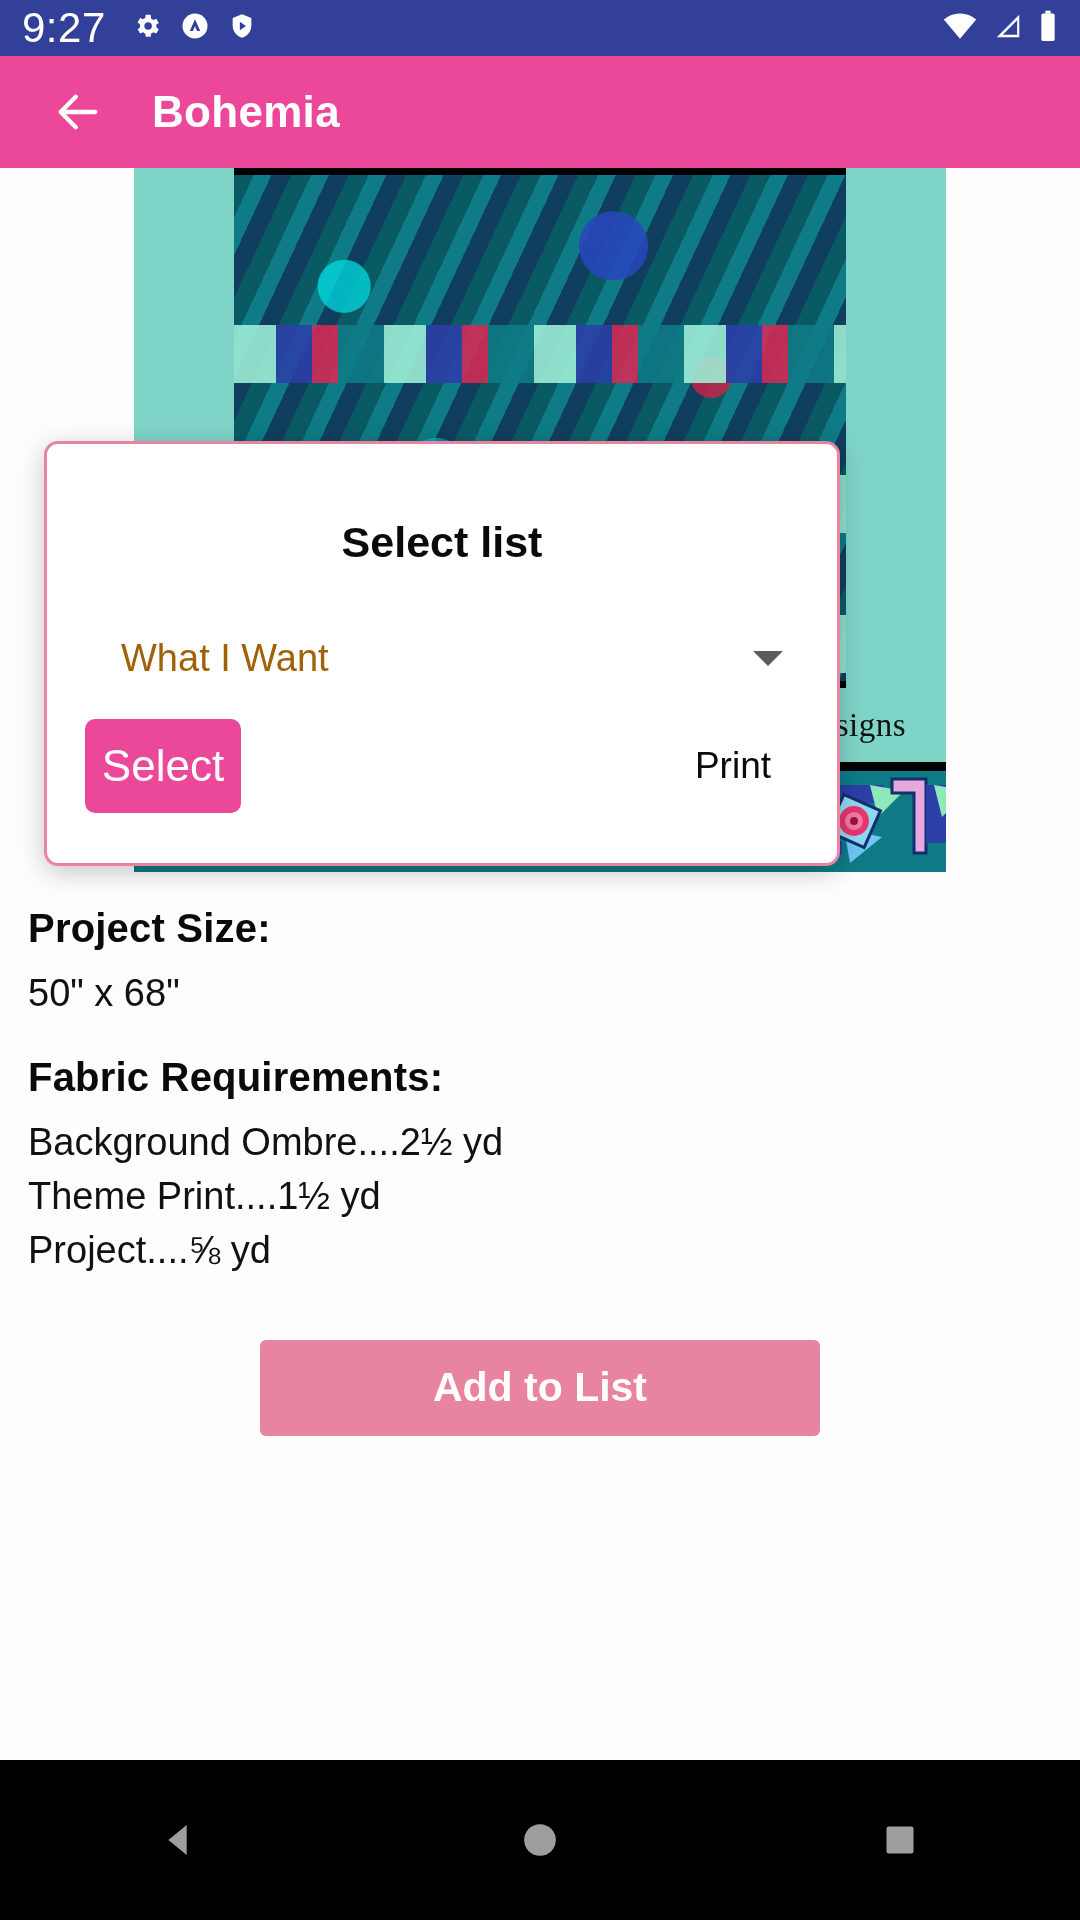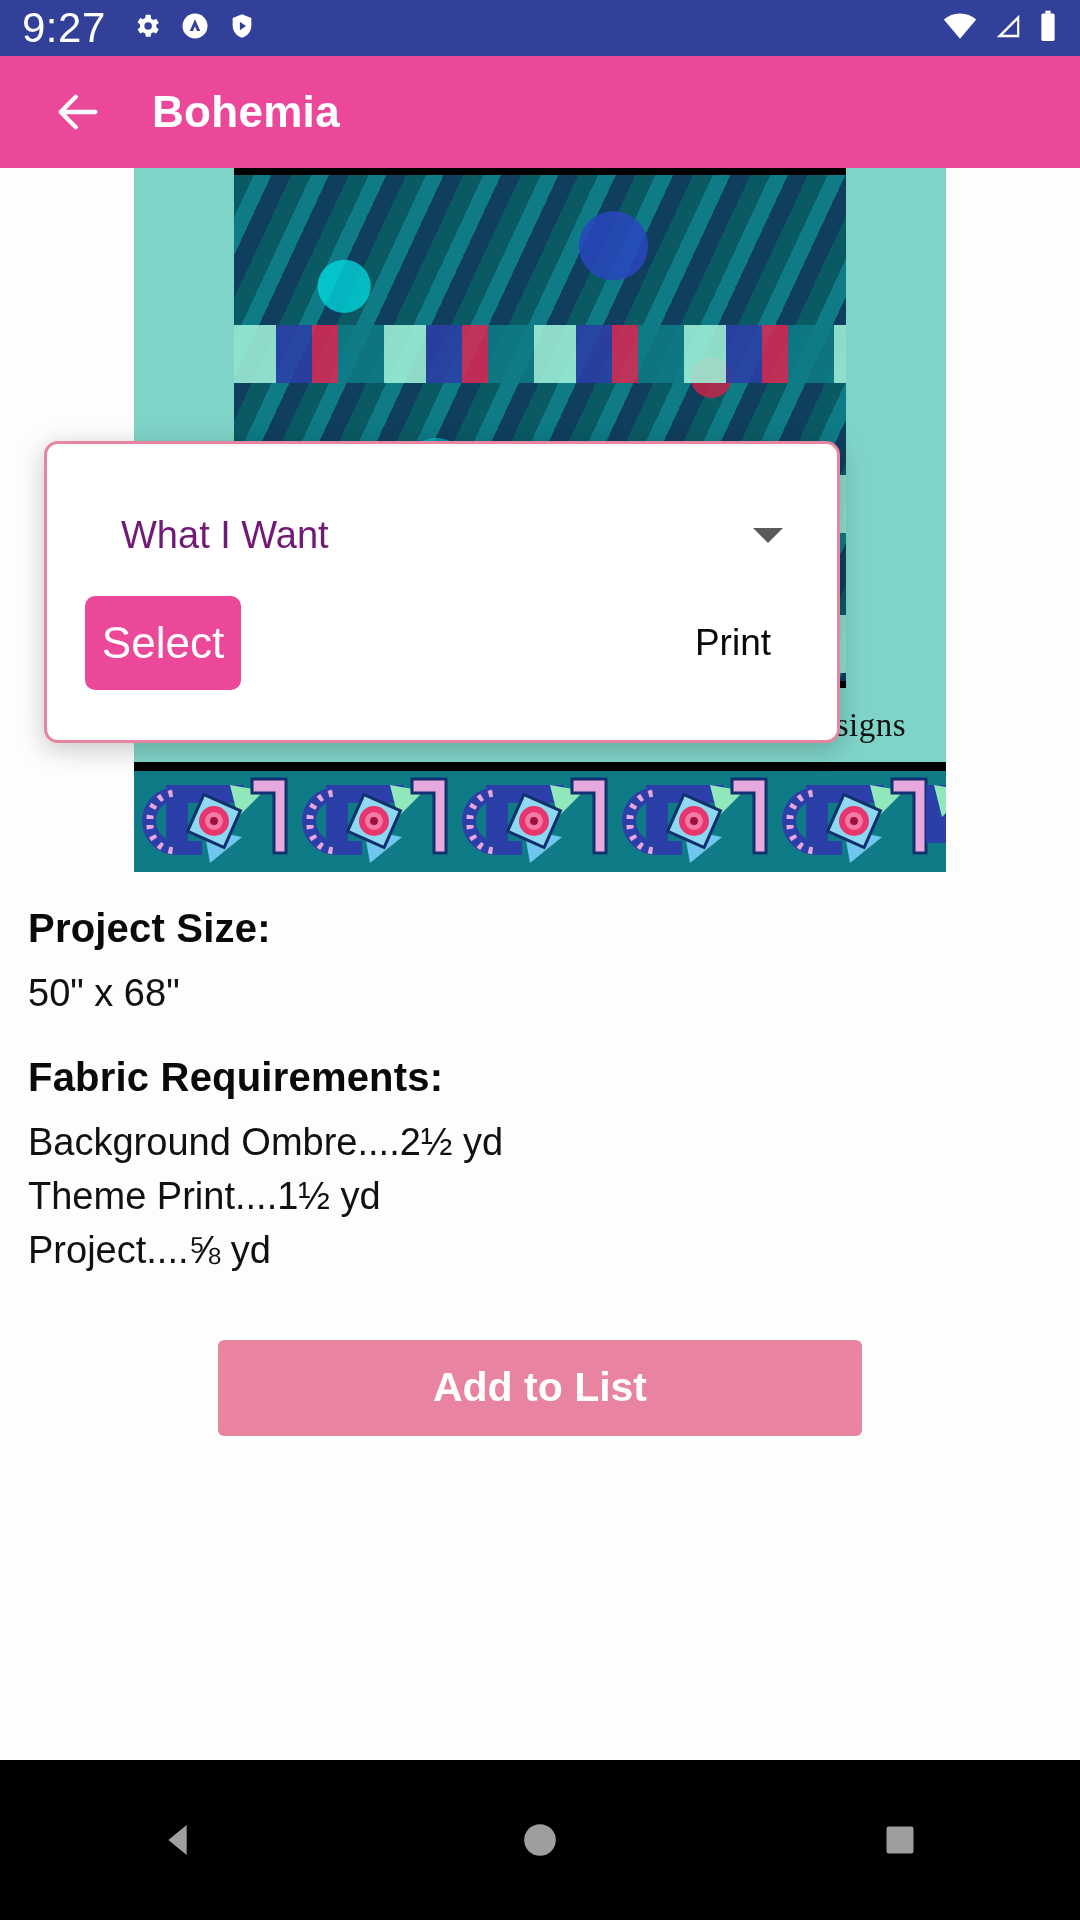--- a/index.html
+++ b/index.html
@@ -82,21 +82,21 @@
     background:#0e7b86; border-top:9px solid #000;
   }
 
   
   .sec { padding:0 28px; }
   .h2 { font-size:40px; font-weight:700; color:#0a0a0a; margin-top:34px; letter-spacing:.2px; }
   .p  { font-size:38px; color:#111; margin-top:16px; line-height:1.42; }
   .req-line { font-size:38px; color:#111; line-height:1.42; }
 
   .add-btn {
-    display:block; width:644px; height:96px; margin:62px auto 0;
+    display:block; width:560px; height:96px; margin:62px auto 0;
     background:#e8849f; border:none; border-radius:6px;
     color:#ffffff; font-size:41px; font-weight:700;
     font-family:"Liberation Sans", sans-serif; cursor:pointer;
   }
 
   
   .scrim { position:absolute; top:168px; left:0; width:1080px; height:1592px; background:transparent; }
   .dialog {
     position:absolute; left:44px; top:105px; width:796px;
     background:#ffffff; border:3px solid #e8849f; border-radius:14px;
@@ -104,21 +104,21 @@
   }
   .dlg-title {
     text-align:center; font-size:43px; font-weight:700; color:#0a0a0a;
     padding:74px 0 0 0;
   }
   .dlg-select {
     margin:52px 34px 0 34px; height:78px;
     display:flex; align-items:center; justify-content:space-between;
     cursor:pointer;
   }
-  .dlg-select-value { font-size:38px; color:#701a75; padding-left:40px; }
+  .dlg-select-value { font-size:38px; color:#a16207; padding-left:40px; }
   .caret { width:0;height:0;border-left:15px solid transparent;border-right:15px solid transparent;border-top:15px solid #5a5a5a; margin-right:20px; }
   .dlg-actions {
     display:flex; align-items:center; justify-content:space-between;
     padding:22px 60px 50px 38px;
   }
   .btn-select {
     background:#ec4899; border:none; border-radius:10px;
     width:156px; height:94px; color:#ffffff; font-size:44px;
     font-family:"Liberation Sans", sans-serif; cursor:pointer;
   }
@@ -294,20 +294,21 @@
         <div class="req-line">Background Ombre....2½ yd</div>
         <div class="req-line">Theme Print....1½ yd</div>
         <div class="req-line">Project....⅝ yd</div>
       </div>
     </div>
 
     <button class="add-btn">Add to List</button>
 
     <div class="scrim">
       <div class="dialog">
+        <div class="dlg-title">Select list</div>
 
         <div class="dlg-select">
           <span class="dlg-select-value">What I Want</span>
           <span class="caret"></span>
         </div>
 
         <div class="dlg-actions">
           <button class="btn-select">Select</button>
           <button class="btn-cancel">Print</button>
         </div>

